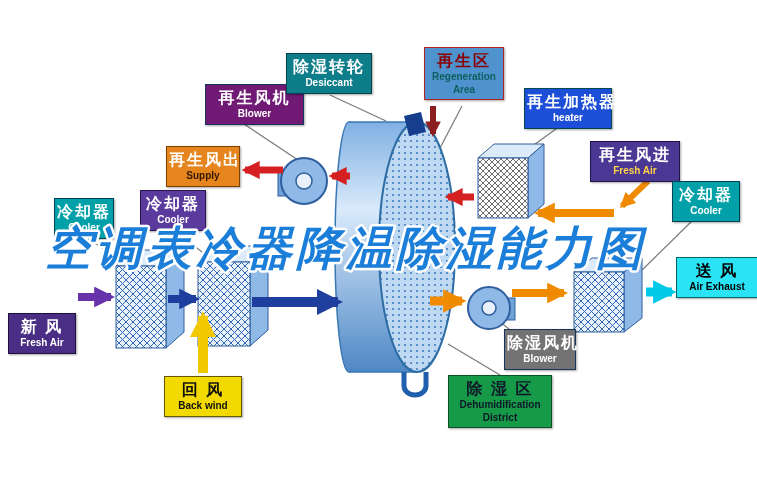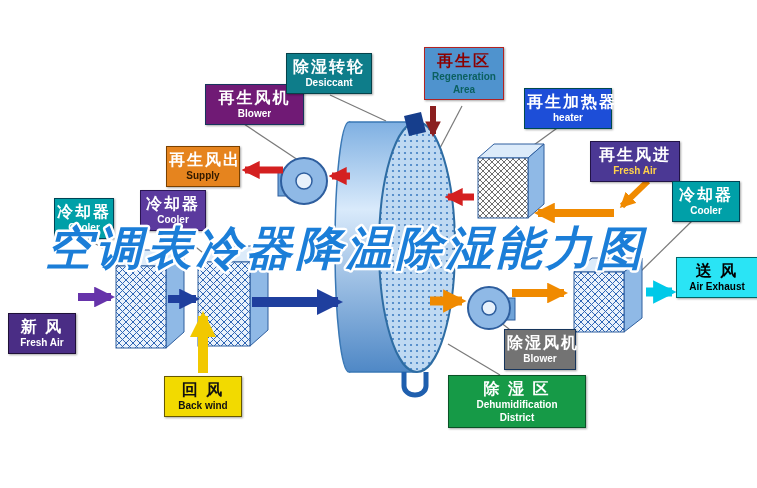--- a/index.html
+++ b/index.html
@@ -23,21 +23,21 @@
   #lb-exhaust .en{color:#311a00;}
   #lb-cooler-left{left:54px;top:198px;width:60px;background:#00a0a8;color:#fff;border-color:#045;}
   #lb-cooler-mid{left:140px;top:190px;width:66px;background:#5b3a9e;color:#fff;border-color:#2a1552;}
   #lb-regen-fresh{left:590px;top:141px;width:90px;background:#4b3894;color:#fff;border-color:#221446;}
   #lb-regen-fresh .en{color:#ffd24a;}
   #lb-cooler-right{left:672px;top:181px;width:68px;background:#00a0a8;color:#fff;border-color:#045;}
   #lb-fresh-air{left:8px;top:276px;width:68px;background:#4a2d85;color:#fff;border-color:#1f1038;margin-top:37px;}
   #lb-air-supply{left:676px;top:257px;width:82px;background:#2ae4f5;color:#000;border-color:#066;}
   #lb-back-wind{left:164px;top:376px;width:78px;background:#f2da00;color:#111;border-color:#665800;text-align:center;}
   #lb-dehum-blower{left:504px;top:329px;width:72px;background:#737373;color:#fff;border-color:#17355c;}
-  #lb-dehum-district{left:448px;top:375px;width:138px;background:#169a47;color:#ffffff;border-color:#0a5226;}
+  #lb-dehum-district{left:448px;top:375px;width:104px;background:#169a47;color:#0f172a;border-color:#0a5226;}
   #wm{position:absolute;left:0;top:0;z-index:5;pointer-events:none;}
   .wm-text{font:bold italic 46px "Liberation Sans",sans-serif;fill:#1b7ed8;
            stroke:#ffffff;stroke-width:5px;paint-order:stroke;stroke-linejoin:round;
            letter-spacing:4px;}
 </style>
 </head>
 <body>
 
 <div id="stage">
 

